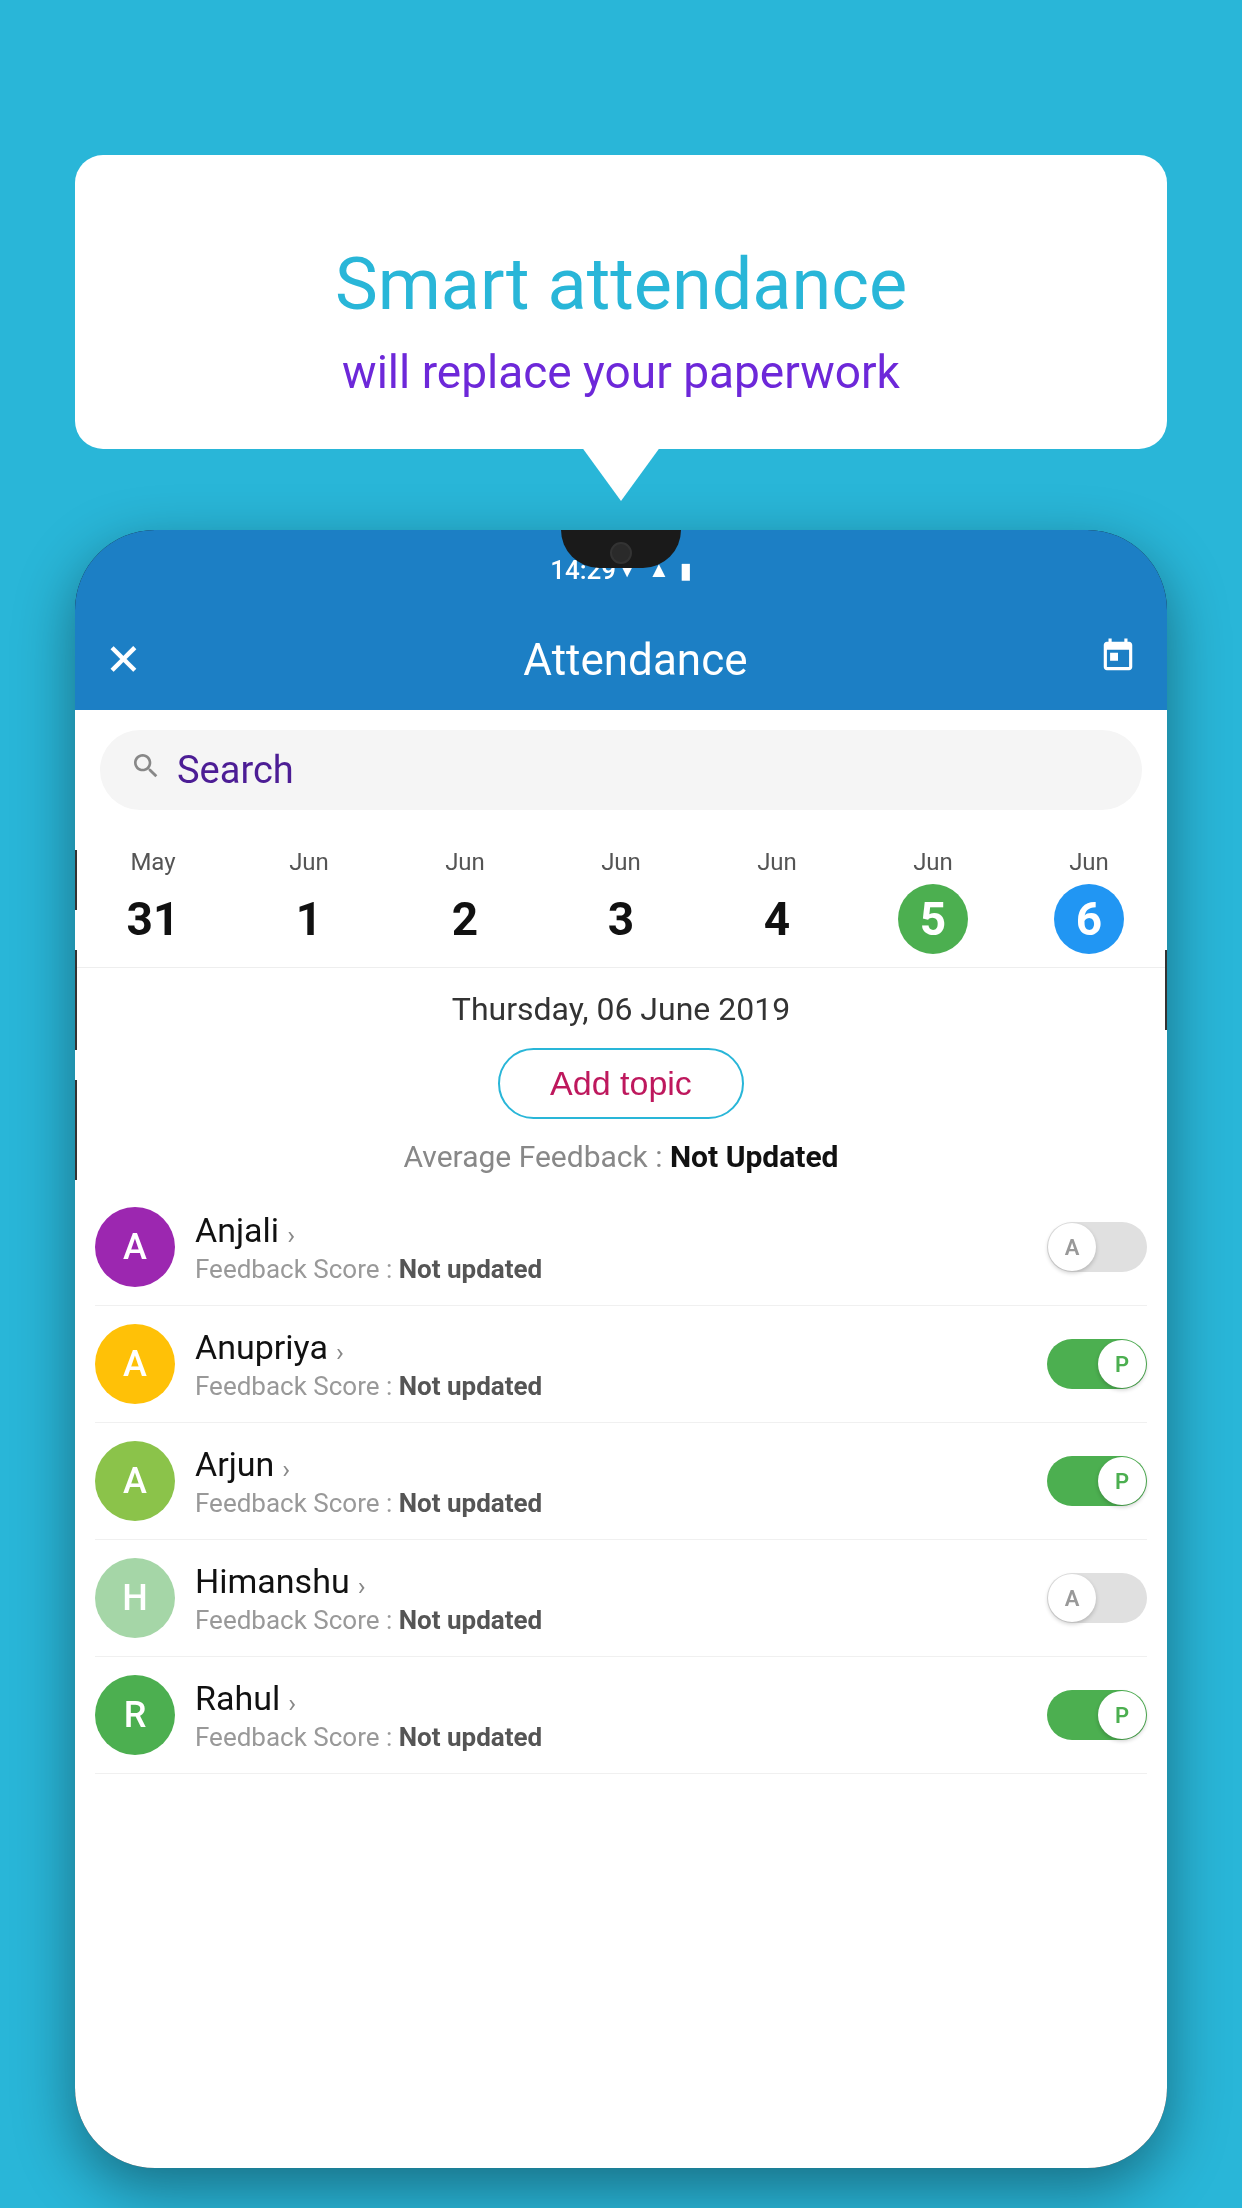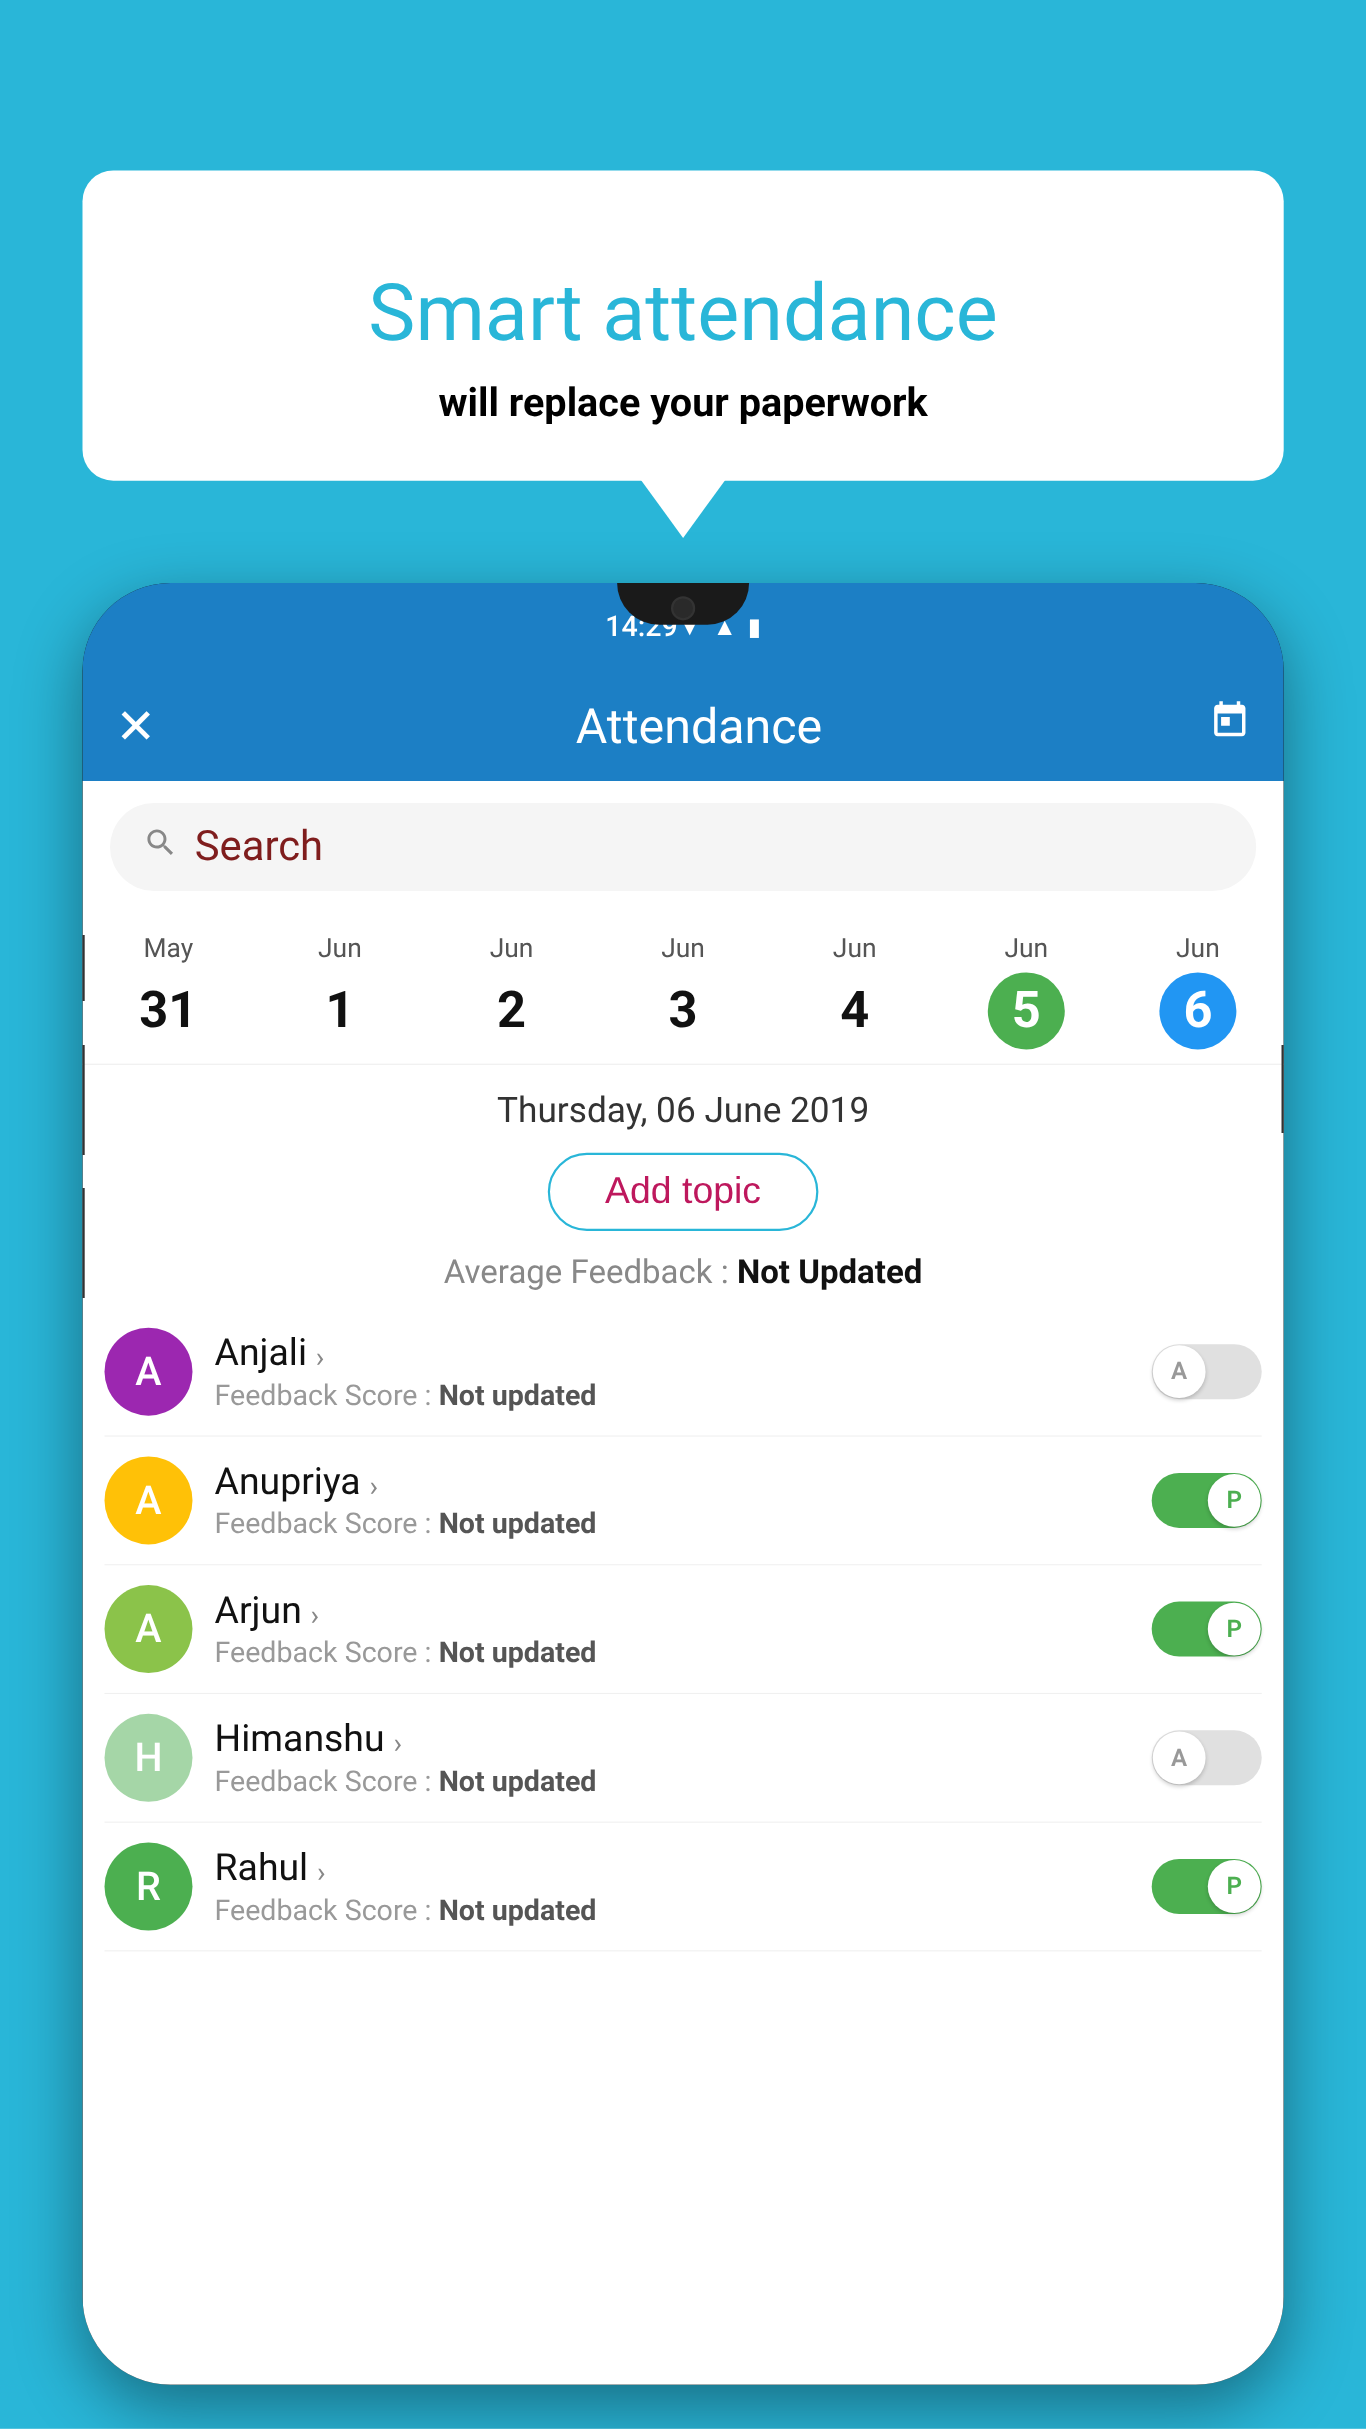--- a/index.html
+++ b/index.html
@@ -37,23 +37,23 @@
       border-top: 55px solid white;
     }
     .speech-bubble-title {
       font-size: 72px;
       color: #29B6D8;
       font-weight: 400;
       margin-bottom: 18px;
       margin-top: 32px;
     }
     .speech-bubble-subtitle {
-      font-size: 36px;
-      color: #000000;
-      font-weight: 700;
+      font-size: 46px;
+      color: #6d28d9;
+      font-weight: 400;
     }
 
     
     .phone-frame {
       position: absolute;
       top: 530px;
       left: 75px;
       right: 75px;
       bottom: 40px;
       background: #1a1a1a;
@@ -152,21 +152,21 @@
       align-items: center;
       padding: 0 30px;
       gap: 15px;
     }
     .search-icon-svg {
       color: #888;
       font-size: 36px;
     }
     .search-input-text {
       font-size: 38px;
-      color: #7f1d1d;
+      color: #4c1d95;
     }
 
     
     .calendar-strip {
       display: flex;
       padding: 10px 0 5px;
       border-bottom: 1px solid #eee;
     }
     .cal-day {
       flex: 1;

